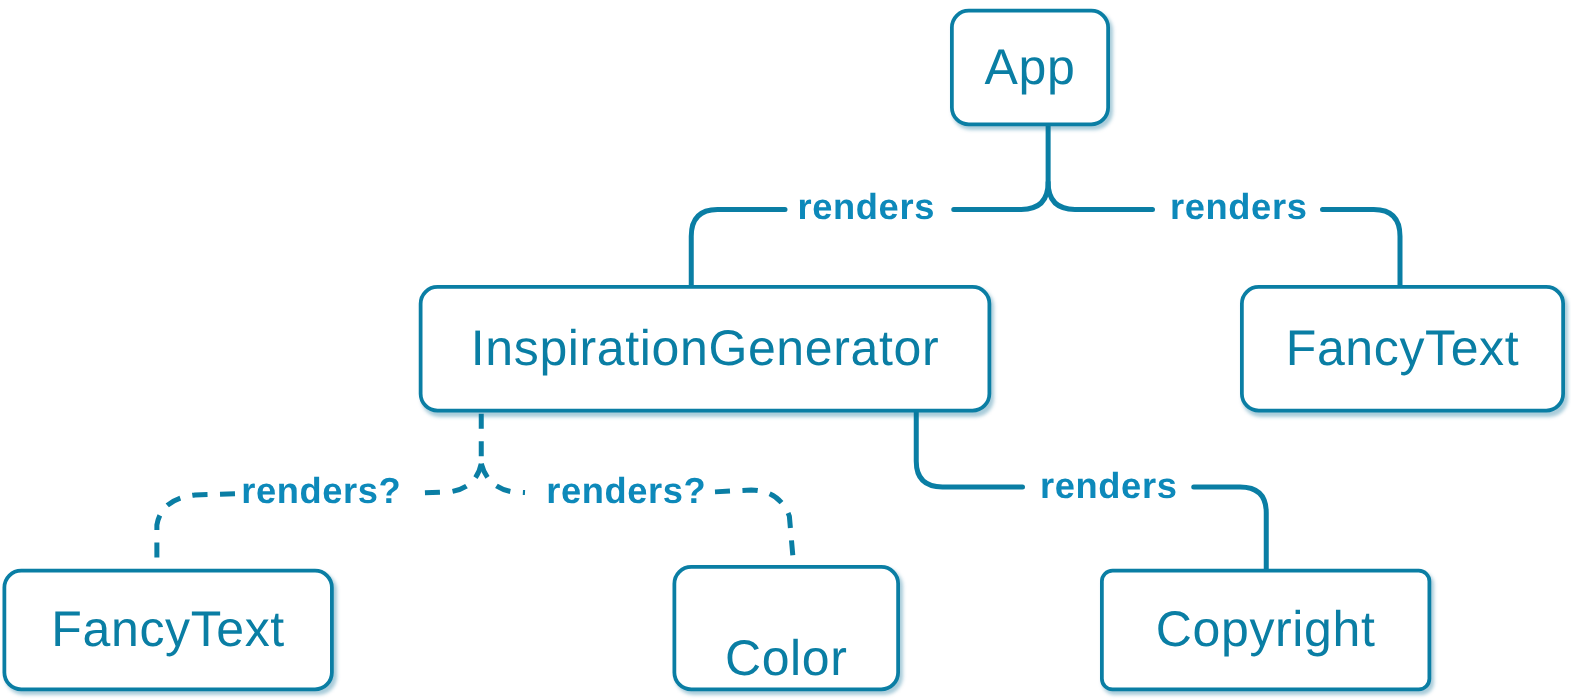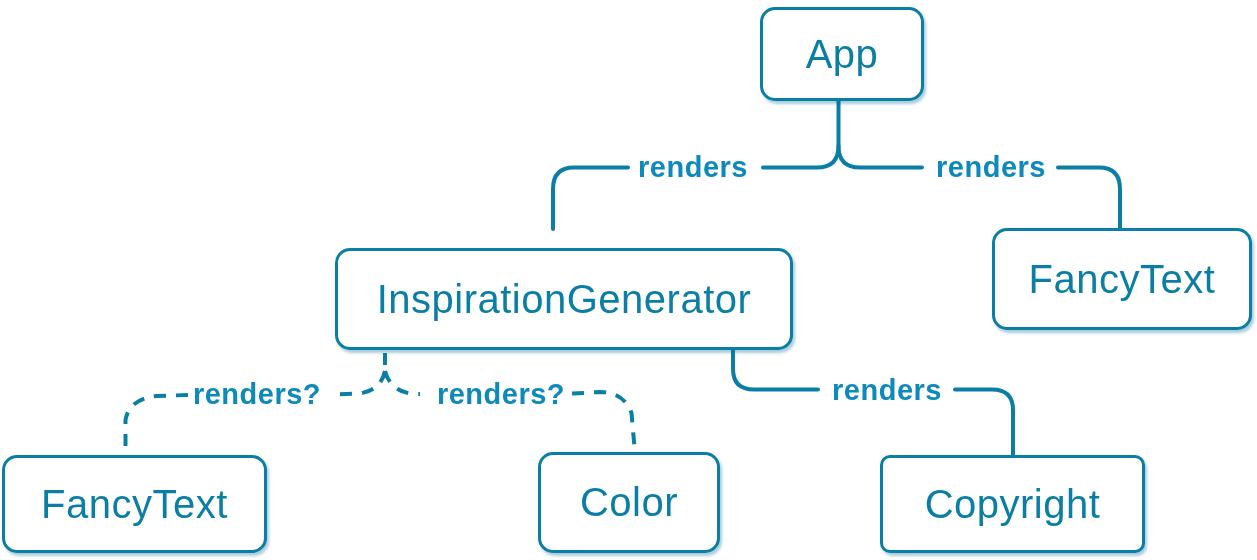--- a/index.html
+++ b/index.html
@@ -41,25 +41,25 @@
   .edge-label{
     position:absolute;
     transform:translate(-50%,-50%);
     color:var(--label);
     font-size:29px;
     font-weight:700;
     letter-spacing:0.5px;
     white-space:nowrap;
   }
   
-  .node-app{left:760px;top:7px;width:164px;height:94px;}
-  .node-inspiration-generator{left:335px;top:228px;width:458px;height:102px;margin-top:20px;}
+  .node-app{left:760px;top:7px;width:128px;height:94px;}
+  .node-inspiration-generator{left:335px;top:228px;width:458px;height:102px;}
   .node-fancy-text-top{left:992px;top:228px;width:260px;height:102px;}
   .node-fancy-text-bottom{left:2px;top:455px;width:265px;height:98px;}
-  .node-color{left:538px;top:452px;width:182px;height:101px;}
+  .node-color{left:538px;top:452px;width:182px;height:101px;align-items:flex-end;}
   .node-copyright{left:880px;top:455px;width:265px;height:98px;border-radius:10px;}
   
   .label-renders-left{left:693px;top:167px;}
   .label-renders-right{left:991px;top:167px;}
   .label-renders-bottom{left:887px;top:390px;}
   .label-renders-q-left{left:257px;top:394px;}
   .label-renders-q-right{left:501px;top:394px;}
 </style>
 </head>
 <body>

